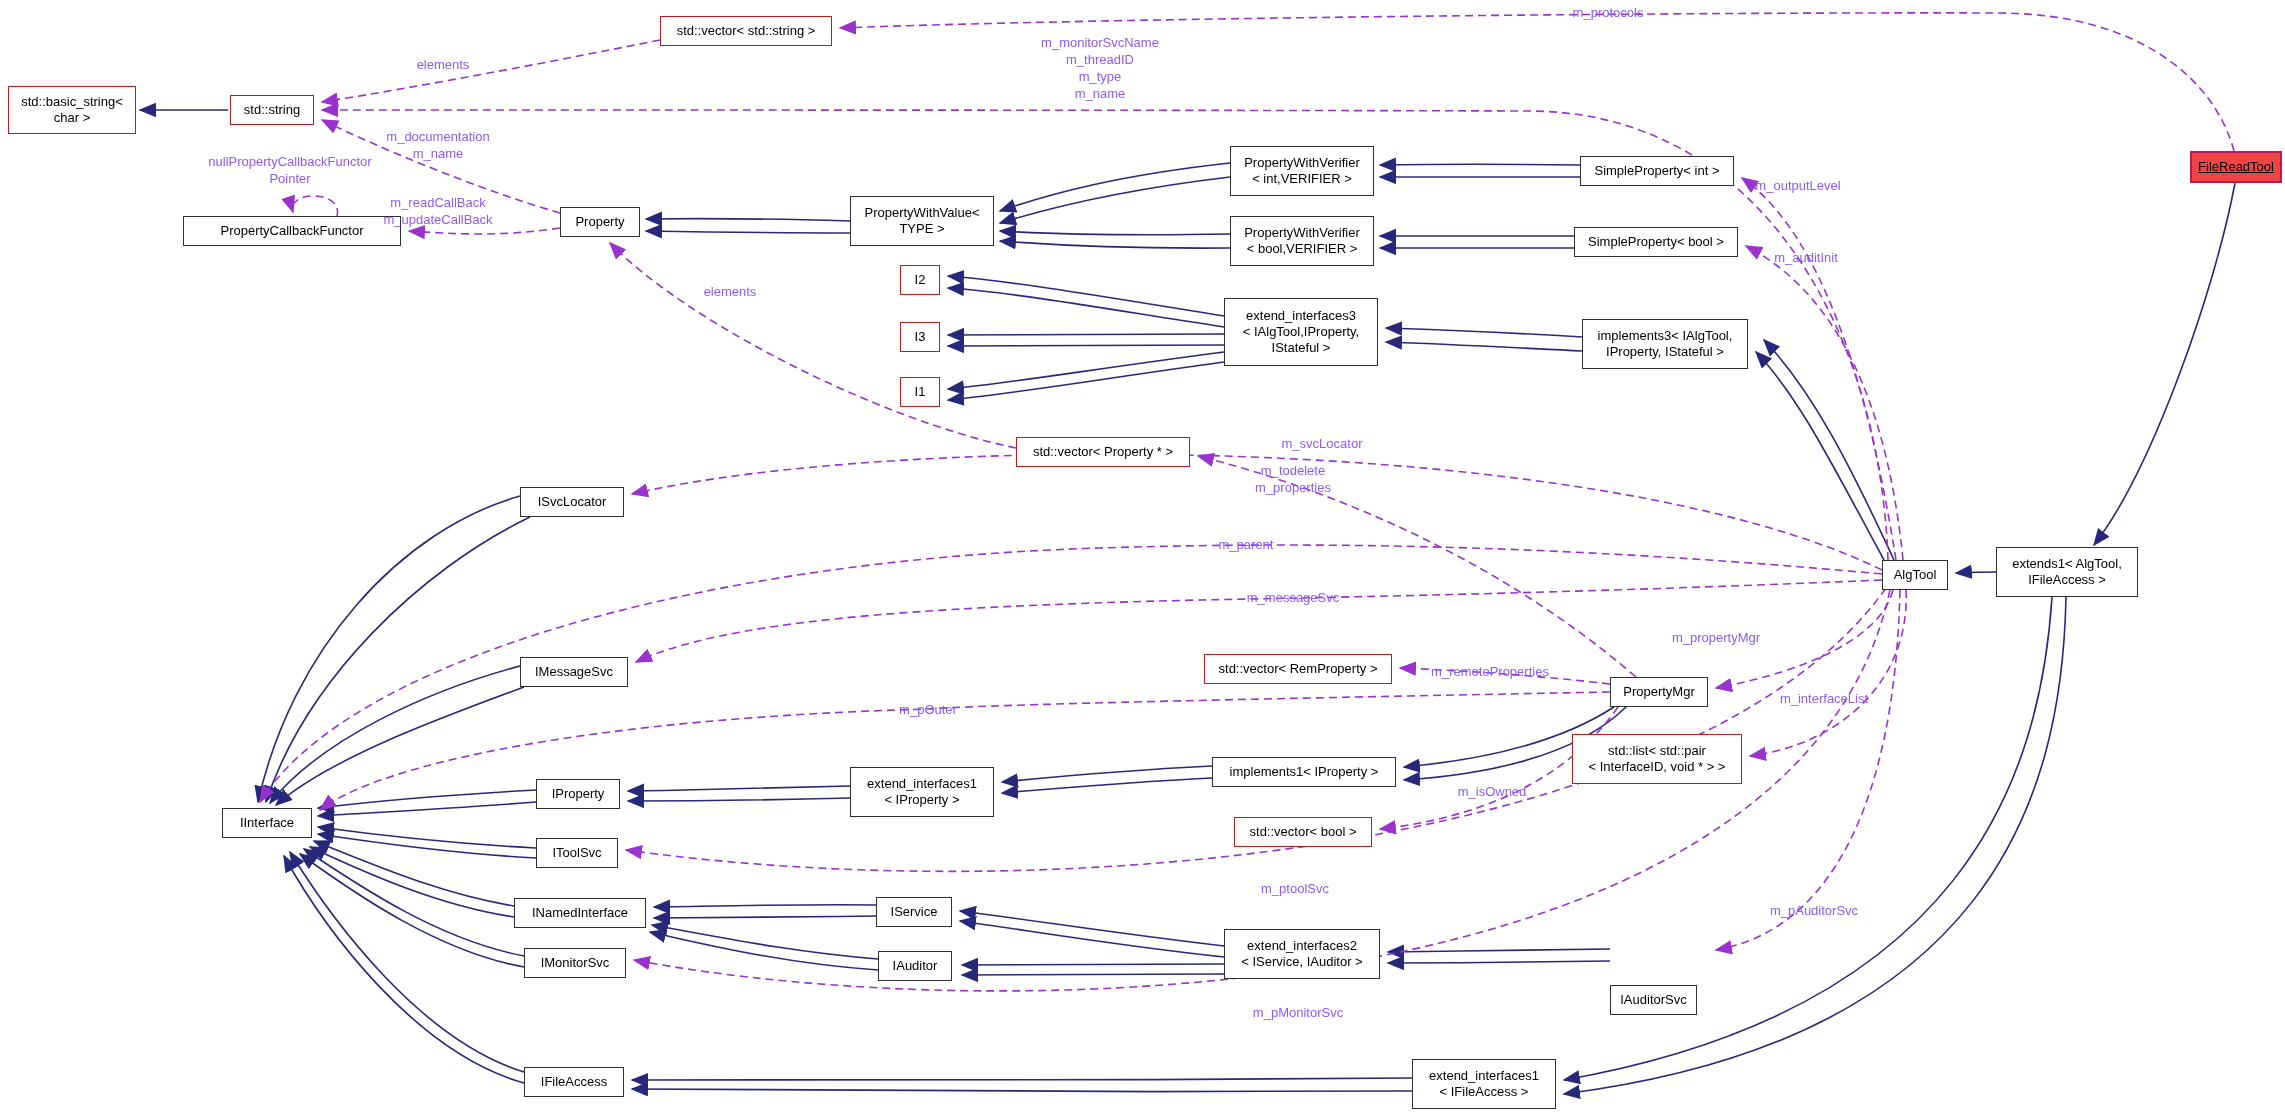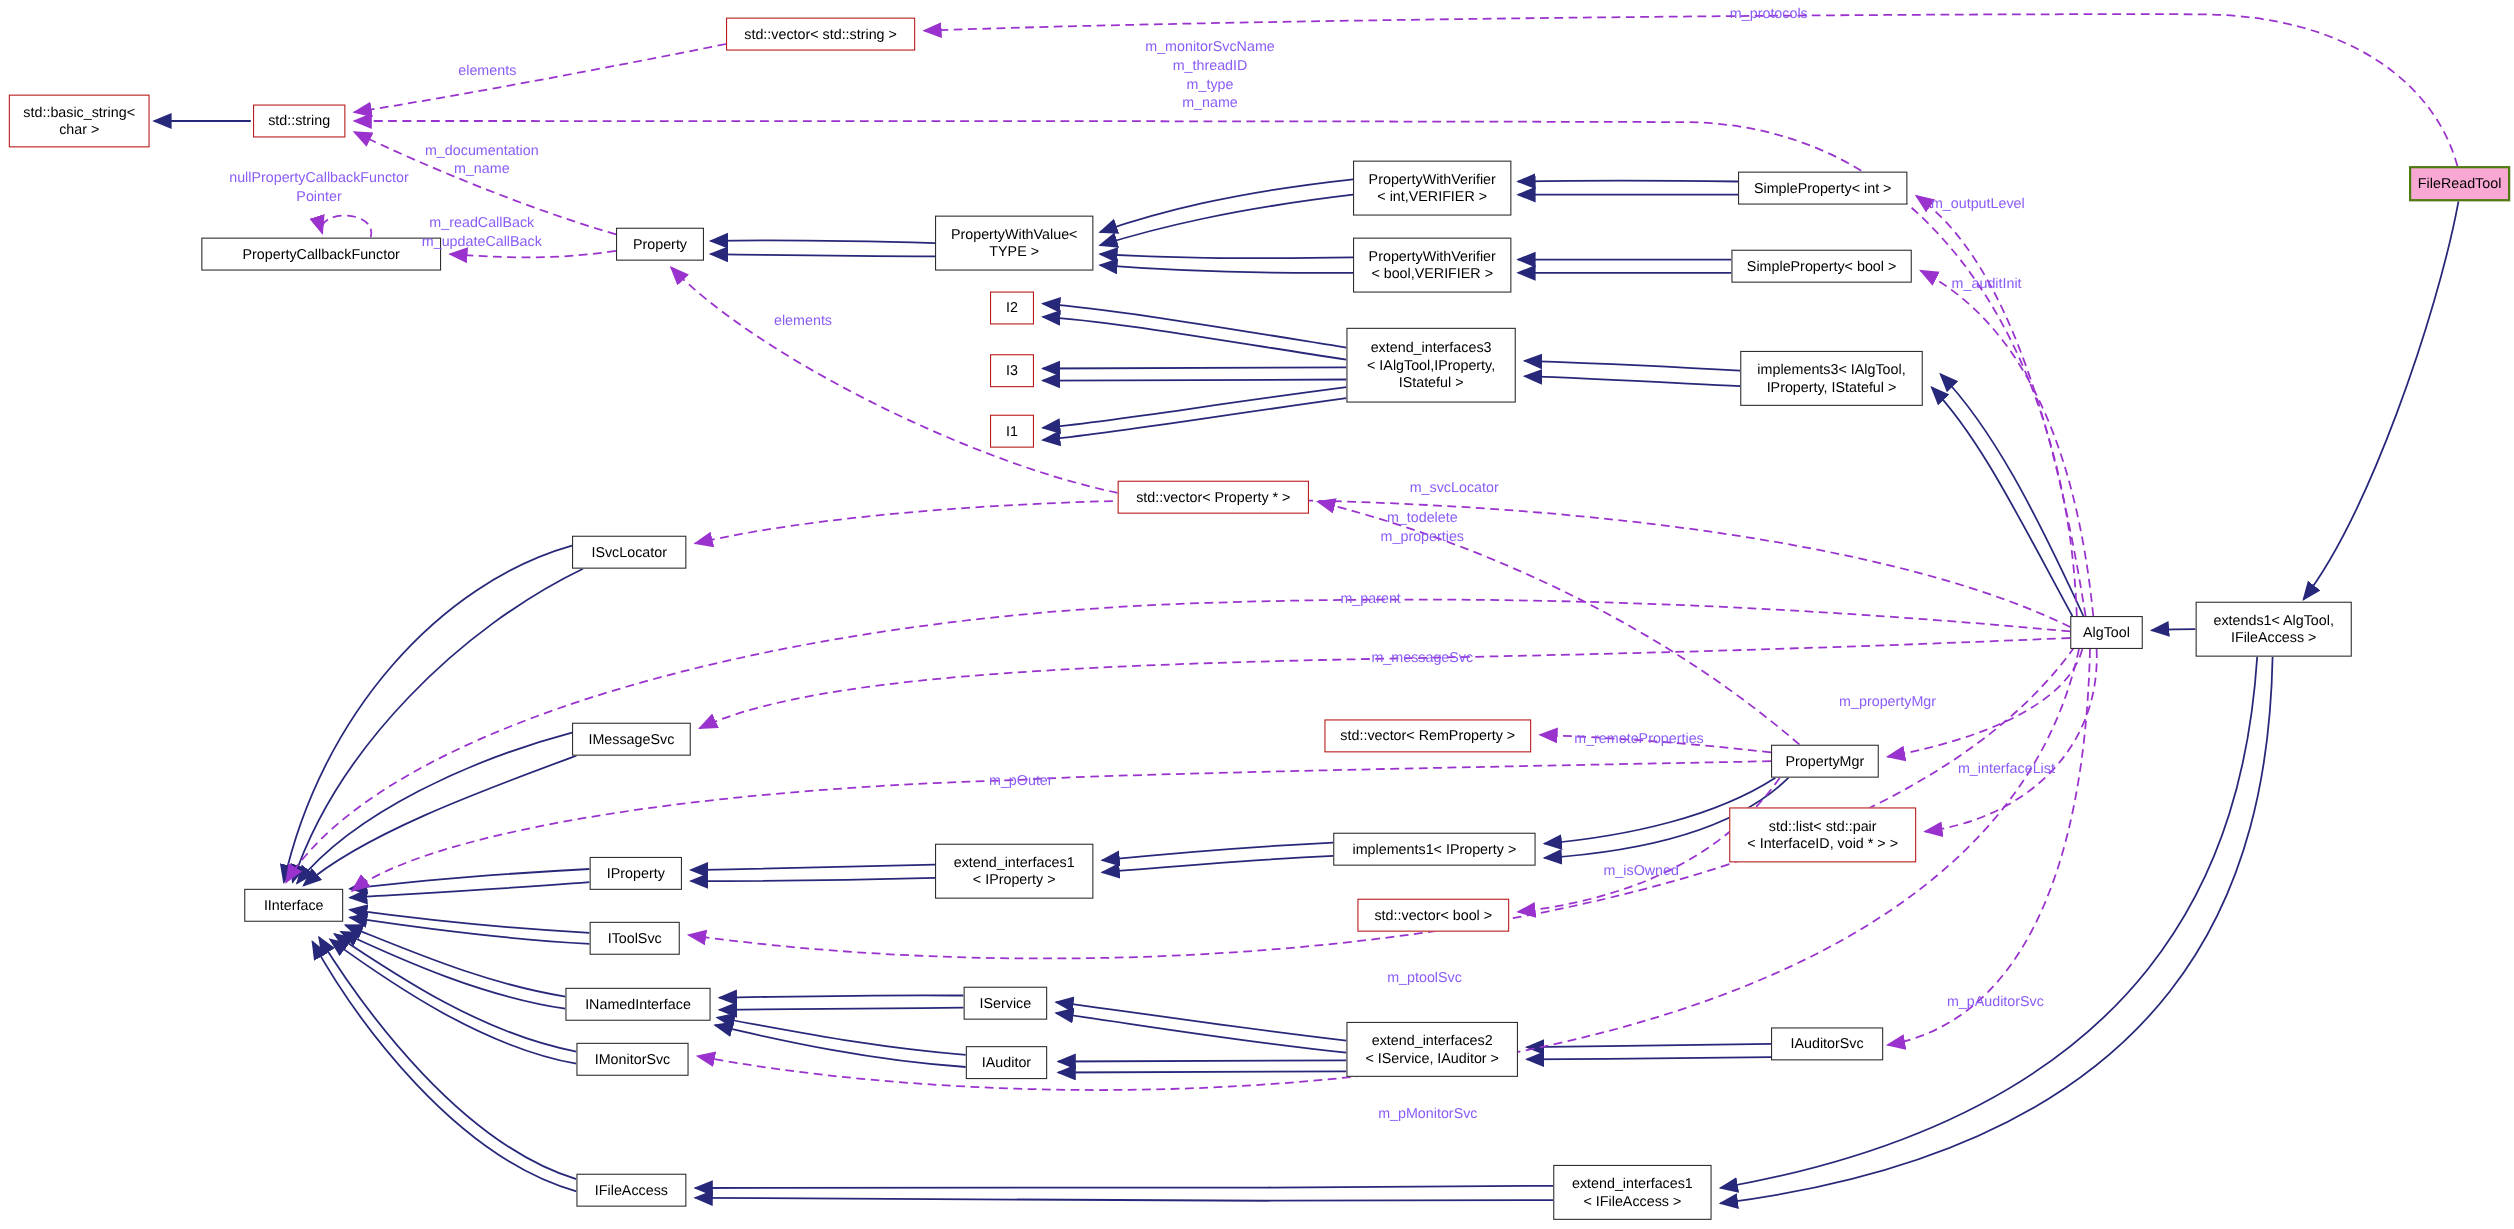--- a/index.html
+++ b/index.html
@@ -3,21 +3,21 @@
 <meta charset="utf-8">
 <style>
   html,body{margin:0;padding:0;background:#fff;}
   #canvas{position:relative;width:2285px;height:1117px;background:#ffffff;overflow:hidden;
           font-family:"Liberation Sans",sans-serif;}
   #edges{position:absolute;left:0;top:0;}
   .node{position:absolute;display:flex;align-items:center;justify-content:center;
         text-align:center;background:#fff;border:1px solid #2f2f2f;box-sizing:border-box;
         font-size:13px;line-height:16px;color:#000;white-space:pre-line;padding:1px 3px;}
   .node.std{border:1px solid #b91c1c;}
-  .node.focus{background:#f9a8d4;border:2px solid #4d7c0f;}
+  .node.focus{background:#ef4444;border:2px solid #be185d;text-decoration:underline;}
   .elabel{position:absolute;transform:translate(-50%,-50%);font-size:13px;color:#8b5cf6;
           white-space:nowrap;}
 </style>
 </head>
 <body>
 
 <div id="canvas">
 
 <svg id="edges" width="2285" height="1117" viewBox="0 0 2285 1117">
   <defs>
@@ -153,21 +153,21 @@
 <div class="node std" style="left:1572px;top:734px;width:170px;height:50px">std::list&lt; std::pair
 &lt; InterfaceID, void * &gt; &gt;</div>
 <div class="node std" style="left:1234px;top:817px;width:138px;height:30px">std::vector&lt; bool &gt;</div>
 <div class="node" style="left:536px;top:838px;width:82px;height:30px">IToolSvc</div>
 <div class="node" style="left:514px;top:898px;width:132px;height:30px">INamedInterface</div>
 <div class="node" style="left:876px;top:897px;width:76px;height:30px">IService</div>
 <div class="node" style="left:524px;top:948px;width:102px;height:30px">IMonitorSvc</div>
 <div class="node" style="left:878px;top:951px;width:74px;height:30px">IAuditor</div>
 <div class="node" style="left:1224px;top:929px;width:156px;height:50px">extend_interfaces2
 &lt; IService, IAuditor &gt;</div>
-<div class="node" style="left:1610px;top:934px;width:102px;height:30px">IAuditorSvc</div>
+<div class="node" style="left:1610px;top:985px;width:87px;height:30px">IAuditorSvc</div>
 <div class="node" style="left:524px;top:1067px;width:100px;height:30px">IFileAccess</div>
 <div class="node" style="left:1412px;top:1059px;width:144px;height:50px">extend_interfaces1
 &lt; IFileAccess &gt;</div>
 
 <span class="elabel" style="left:443px;top:64px">elements</span>
 <span class="elabel" style="left:1608px;top:12px">m_protocols</span>
 <span class="elabel" style="left:1100px;top:42px">m_monitorSvcName</span>
 <span class="elabel" style="left:1100px;top:59px">m_threadID</span>
 <span class="elabel" style="left:1100px;top:76px">m_type</span>
 <span class="elabel" style="left:1100px;top:93px">m_name</span>

